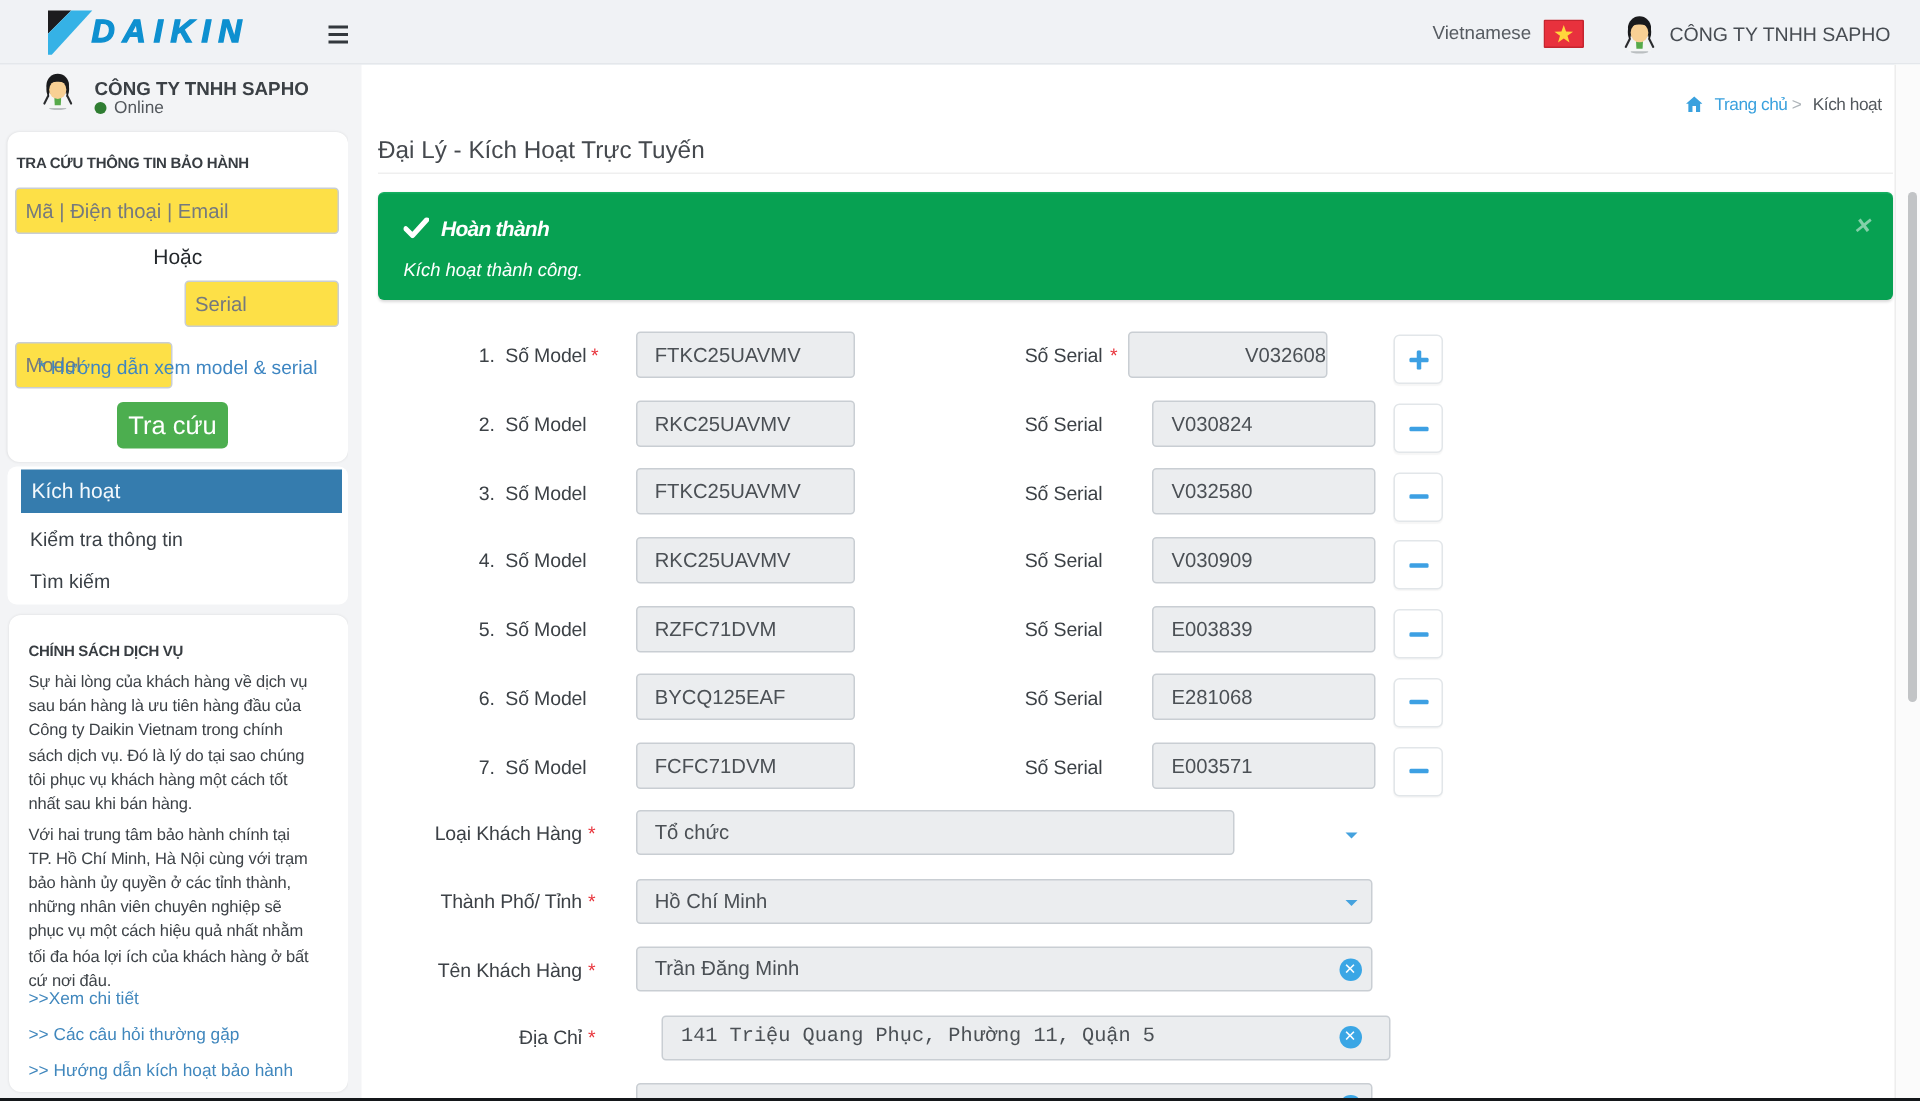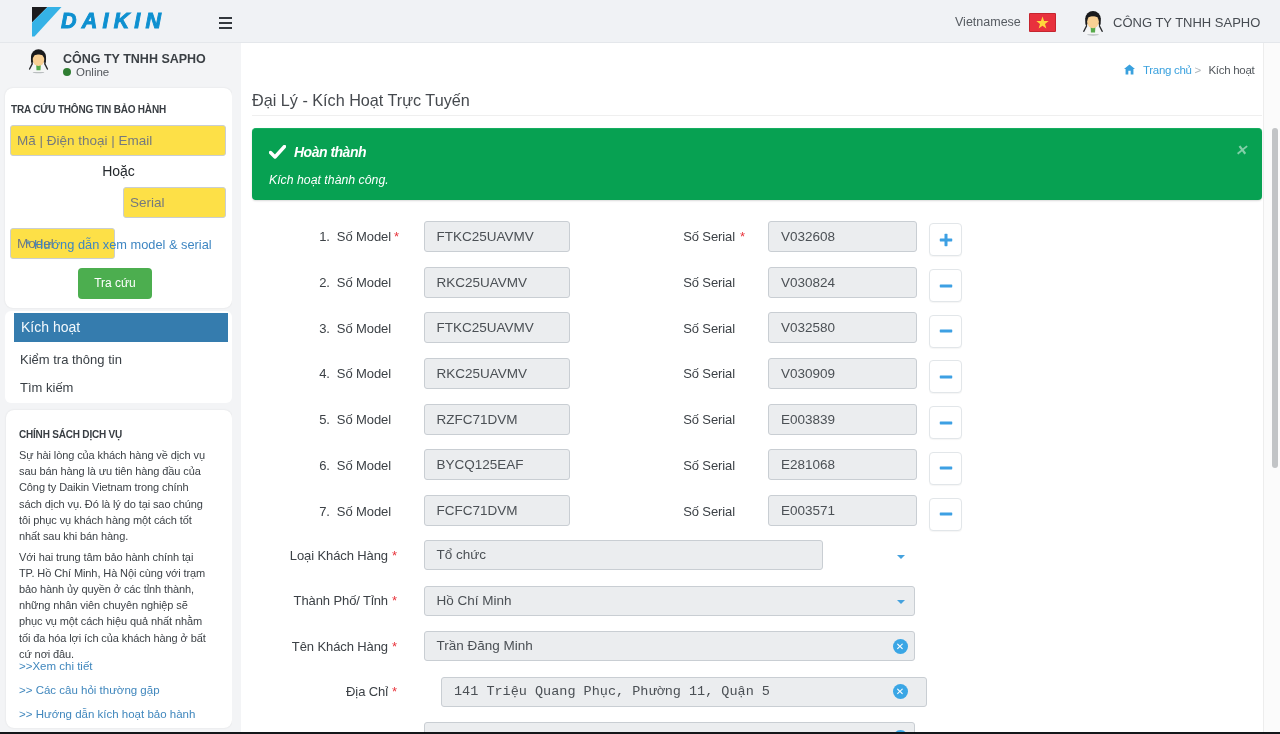--- a/index.html
+++ b/index.html
@@ -71,21 +71,21 @@
     <div class="abs" style="left:63px;top:25px;width:8px;height:8px;border-radius:50%;background:#2f7d32;"></div>
     <div class="abs" style="left:76px;top:23px;color:#53575c;font-size:11.5px;">Online</div>
 
     <div class="card" style="top:45px;height:220px;"></div>
     <div class="abs sbtitle" style="left:11px;top:61px;">TRA CỨU THÔNG TIN BẢO HÀNH</div>
     <div class="inp" style="left:10px;top:82px;width:216px;height:31px;">Mã | Điện thoại | Email</div>
     <div class="abs" style="left:5px;top:120px;width:227px;text-align:center;color:#24282c;font-size:14px;">Hoặc</div>
     <div class="inp" style="left:10px;top:144px;width:105px;height:31px;margin-top:41px;">Model</div>
     <div class="inp" style="left:123px;top:144px;width:103px;height:31px;">Serial</div>
     <div class="abs lnk" style="left:5px;top:194px;width:227px;text-align:center;">* Hướng dẫn xem model &amp; serial</div>
-    <div class="abs" style="left:78px;top:225px;width:74px;height:31px;background:#4cae4f;border-radius:4px;color:#fff;font-size:12px;text-align:center;line-height:31px;">Tra cứu</div>
+    <div class="abs" style="left:78px;top:225px;width:74px;height:31px;background:#4cae4f;border-radius:4px;color:#fff;font-size:17px;text-align:center;line-height:31px;">Tra cứu</div>
 
     <div class="abs" style="left:5px;top:268px;width:227px;height:92px;background:#fff;border-radius:6px;"></div>
     <div class="abs" id="menu-active">Kích hoạt</div>
     <div class="abs menuitem" style="top:309px;">Kiểm tra thông tin</div>
     <div class="abs menuitem" style="top:337px;">Tìm kiếm</div>
 
     <div class="abs" style="left:6px;top:367px;width:226px;height:318px;background:#fff;border-radius:8px;box-shadow:0 0 2px rgba(0,0,0,.1);"></div>
     <div class="abs sbtitle" style="left:19px;top:386px;">CHÍNH SÁCH DỊCH VỤ</div>
     <div class="abs ptext" style="left:19px;top:404px;">Sự hài lòng của khách hàng về dịch vụ<br>sau bán hàng là ưu tiên hàng đầu của<br>Công ty Daikin Vietnam trong chính<br>sách dịch vụ. Đó là lý do tại sao chúng<br>tôi phục vụ khách hàng một cách tốt<br>nhất sau khi bán hàng.</div>
     <div class="abs ptext" style="left:19px;top:505.5px;">Với hai trung tâm bảo hành chính tại<br>TP. Hồ Chí Minh, Hà Nội cùng với trạm<br>bảo hành ủy quyền ở các tỉnh thành,<br>những nhân viên chuyên nghiệp sẽ<br>phục vụ một cách hiệu quả nhất nhằm<br>tối đa hóa lợi ích của khách hàng ở bất<br>cứ nơi đâu.</div>
@@ -109,21 +109,21 @@
       <svg class="abs" style="left:17px;top:16px" width="17" height="14" viewBox="0 0 17 14">
           <path d="M1.5 7.5 L6 12 L15.5 1.5" stroke="#fff" stroke-width="3.4" fill="none" stroke-linecap="round" stroke-linejoin="round"></path>
         </svg>
       <div class="abs" style="left:42px;top:15px;color:#fff;font-size:14px;letter-spacing:-.5px;font-weight:bold;">Hoàn thành</div>
       <div class="abs" style="left:17px;top:44px;color:#fff;font-size:12.3px;">Kích hoạt thành công.</div>
       <div class="abs" style="right:15px;top:13px;color:rgba(255,255,255,.5);font-size:14px;font-weight:bold;">✕</div>
     </div>
     <div class="flabel" style="left:0;top:186.3px;width:158px;">1.&nbsp;&nbsp;Số Model</div>
     <div class="fin" style="left:190.5px;top:177.8px;width:146.5px;height:31px;line-height:29px;">FTKC25UAVMV</div>
     <div class="flabel" style="left:340px;top:186.3px;width:162px;">Số Serial</div>
-    <div class="fin" style="left:535px;top:177.8px;width:149px;height:31px;line-height:29px;">V032608</div>
+    <div class="fin" style="left:519px;top:177.8px;width:133px;height:31px;line-height:29px;text-align:right;">V032608</div>
     <div class="btn" style="top:180.3px;">
       <svg width="13" height="13" viewBox="0 0 13 13">
           <rect x="0" y="5" width="13" height="3" rx="1" fill="#3da0e3"></rect>
           <rect x="5" y="0" width="3" height="13" rx="1" fill="#3da0e3"></rect>
         </svg>
     </div>
     <div class="star abs" style="left:161px;top:186.3px;">*</div>
     <div class="star abs" style="left:507px;top:186.3px;">*</div>
     <div class="flabel" style="left:0;top:232.0px;width:158px;">2.&nbsp;&nbsp;Số Model</div>
     <div class="fin" style="left:190.5px;top:223.5px;width:146.5px;height:31px;line-height:29px;">RKC25UAVMV</div>

